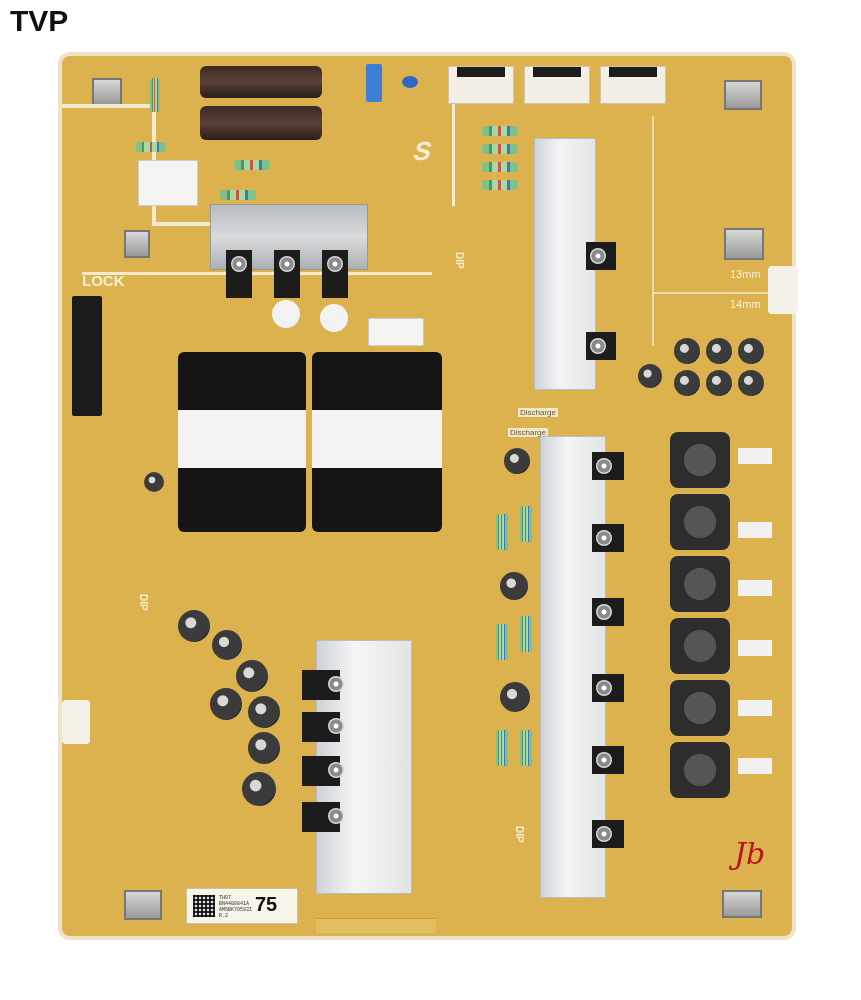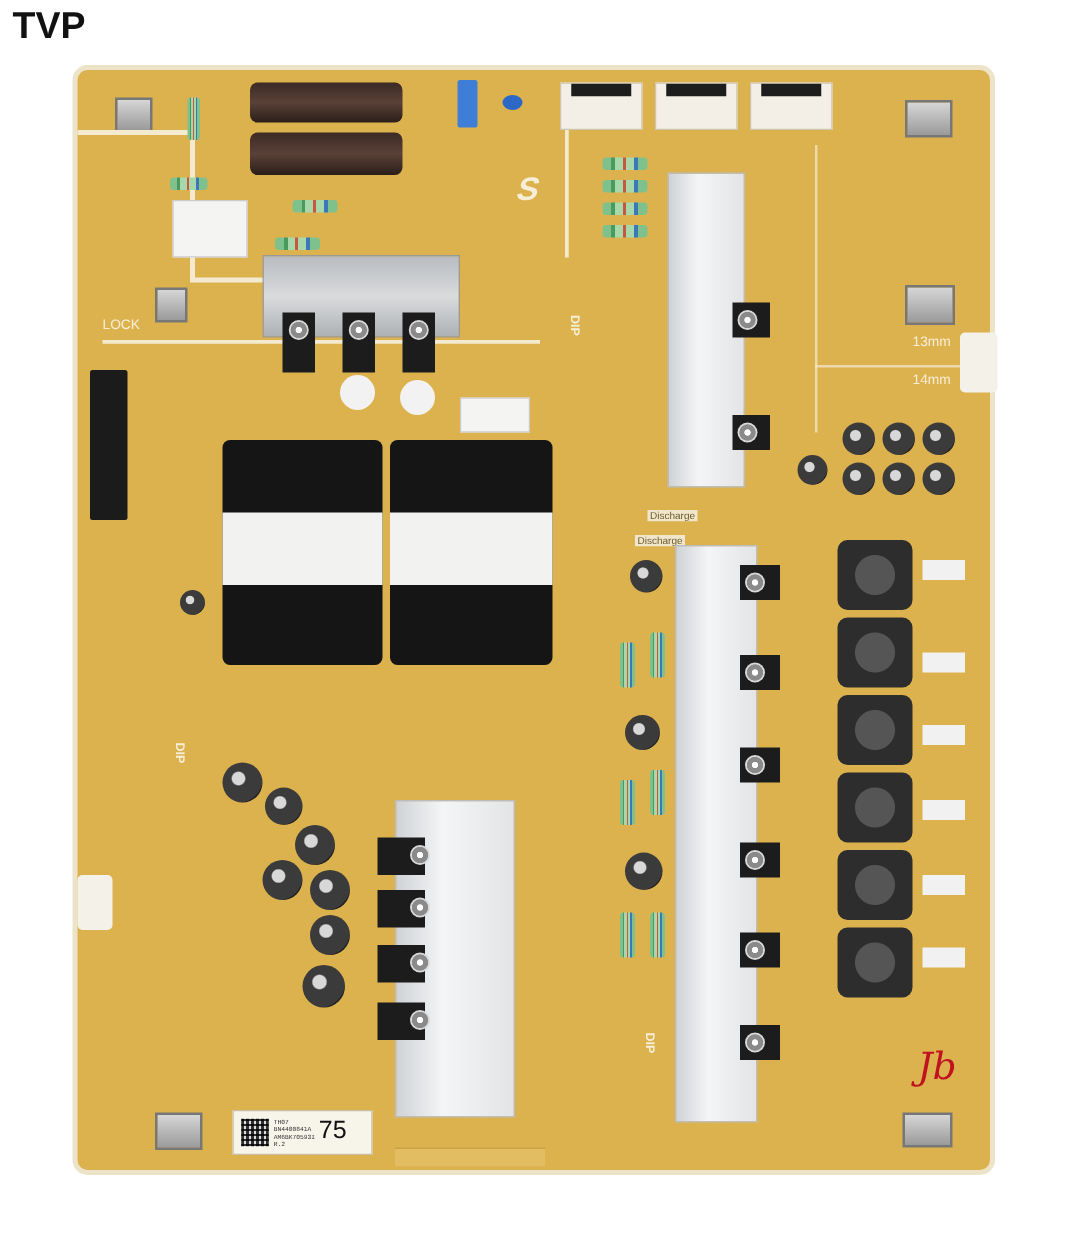--- a/index.html
+++ b/index.html
@@ -19,21 +19,21 @@
   .resistor{background:linear-gradient(90deg,#7fc18c 0 20%,#4a9a5f 20% 28%,#a8d8aa 28% 45%,#c9573f 45% 52%,#a8d8aa 52% 70%,#3b78b9 70% 78%,#7fc18c 78%);border-radius:3px;}
   .transistor{background:#1c1c1c;}
   .screw{border-radius:50%;background:radial-gradient(circle,#fff 0 20%,#8a8a8a 25% 55%,#d9d9d9 60%);}
   .connector{background:#f3efe6;border:1px solid #cfc6b0;}
   .connector-top{background:#1d1d1d;}
   .clip{background:linear-gradient(180deg,#d6d6d6,#9a9a9a);border:2px solid #777;}
   .white-block{background:#f4f4f2;border:1px solid #ccc;}
   .label{left:186px;top:888px;width:110px;height:34px;background:#f7f4ea;border:1px solid #c9bfa5;}
   .qr{left:6px;top:6px;width:22px;height:22px;background:repeating-linear-gradient(90deg,#333 0 2px,#eee 2px 4px),repeating-linear-gradient(0deg,#333 0 2px,#eee 2px 4px);background-blend-mode:multiply;}
   .lbl-lines{left:32px;top:6px;font-size:5px;line-height:6px;color:#333;font-family:"Liberation Mono",monospace;}
-  .lbl-num{left:68px;top:4px;font-size:20px;font-weight:normal;color:#111;}
+  .lbl-num{left:68px;top:4px;font-size:20px;font-weight:bold;color:#111;}
   .signature{color:#c1121f;font-size:30px;font-family:"DejaVu Serif",serif;font-style:italic;}
   .blue-cap{background:#3f7ed6;border-radius:2px;}
   .blue-small{background:#2e68c6;border-radius:3px;}
 </style>
 </head>
 <body>
 
 <div class="abs brand">TVP</div>
 
 <div class="abs board">
@@ -92,21 +92,21 @@
     </div>
   <div class="abs transistor" style="left:260px;top:194px;width:26px;height:48px;">
       <div class="abs screw" style="left:5px;top:6px;width:16px;height:16px;"></div>
     </div>
 
   <div class="abs" style="left:210px;top:244px;width:28px;height:28px;border-radius:50%;background:#f2f2f2;"></div>
   <div class="abs" style="left:258px;top:248px;width:28px;height:28px;border-radius:50%;background:#f2f2f2;"></div>
 
   <div class="abs" style="left:10px;top:240px;width:30px;height:120px;background:#1b1b1b;border-radius:2px;"></div>
 
-  <div class="abs silk" style="left:20px;top:198px;font-size:11px;font-weight:normal;">LOCK</div>
+  <div class="abs silk" style="left:20px;top:216px;font-size:15px;font-weight:bold;">LOCK</div>
 
   <div class="abs xfmr" style="left:116px;top:296px;width:128px;height:180px;">
     <div class="abs xfmr-label" style="left:0;top:58px;width:128px;height:58px;"></div>
   </div>
   <div class="abs xfmr" style="left:250px;top:296px;width:130px;height:180px;">
     <div class="abs xfmr-label" style="left:0;top:58px;width:130px;height:58px;"></div>
   </div>
 
   <div class="abs heatsink" style="left:472px;top:82px;width:60px;height:250px;"></div>
   <div class="abs transistor" style="left:524px;top:186px;width:30px;height:28px;">

